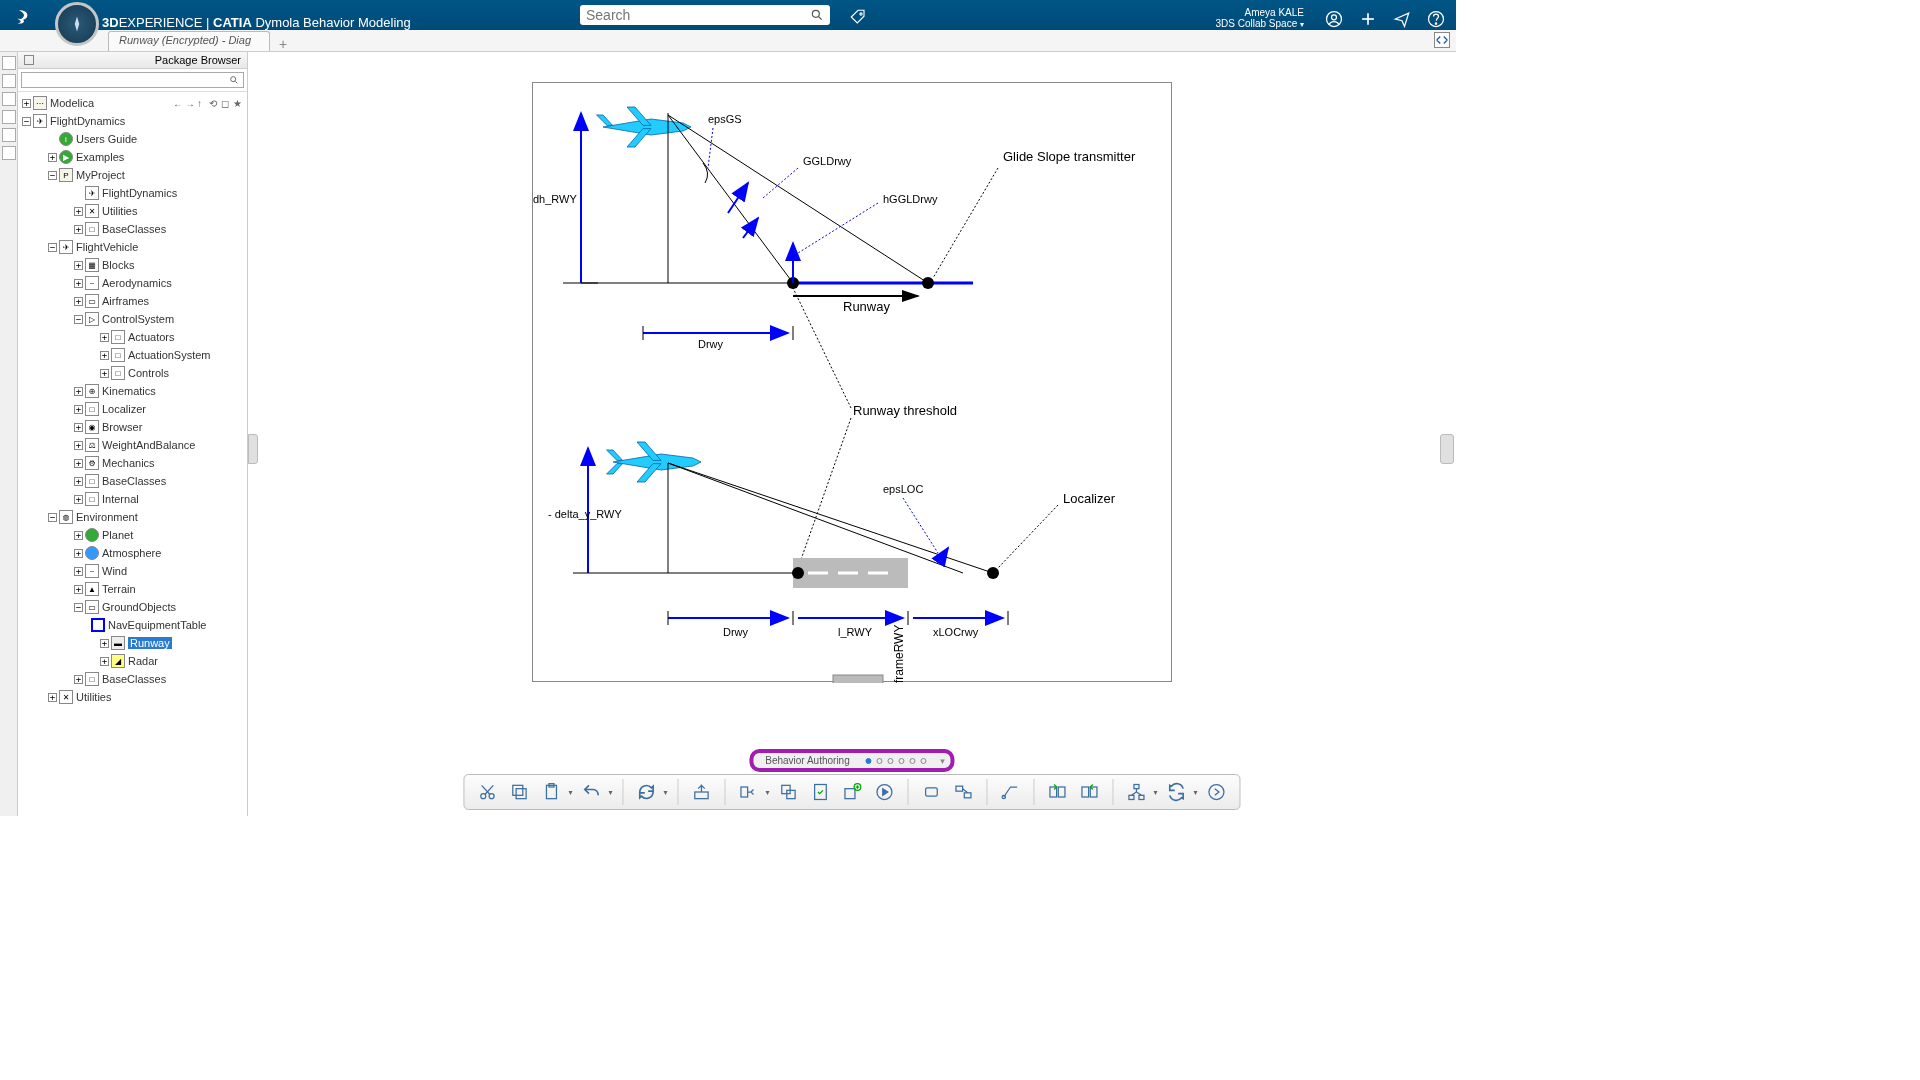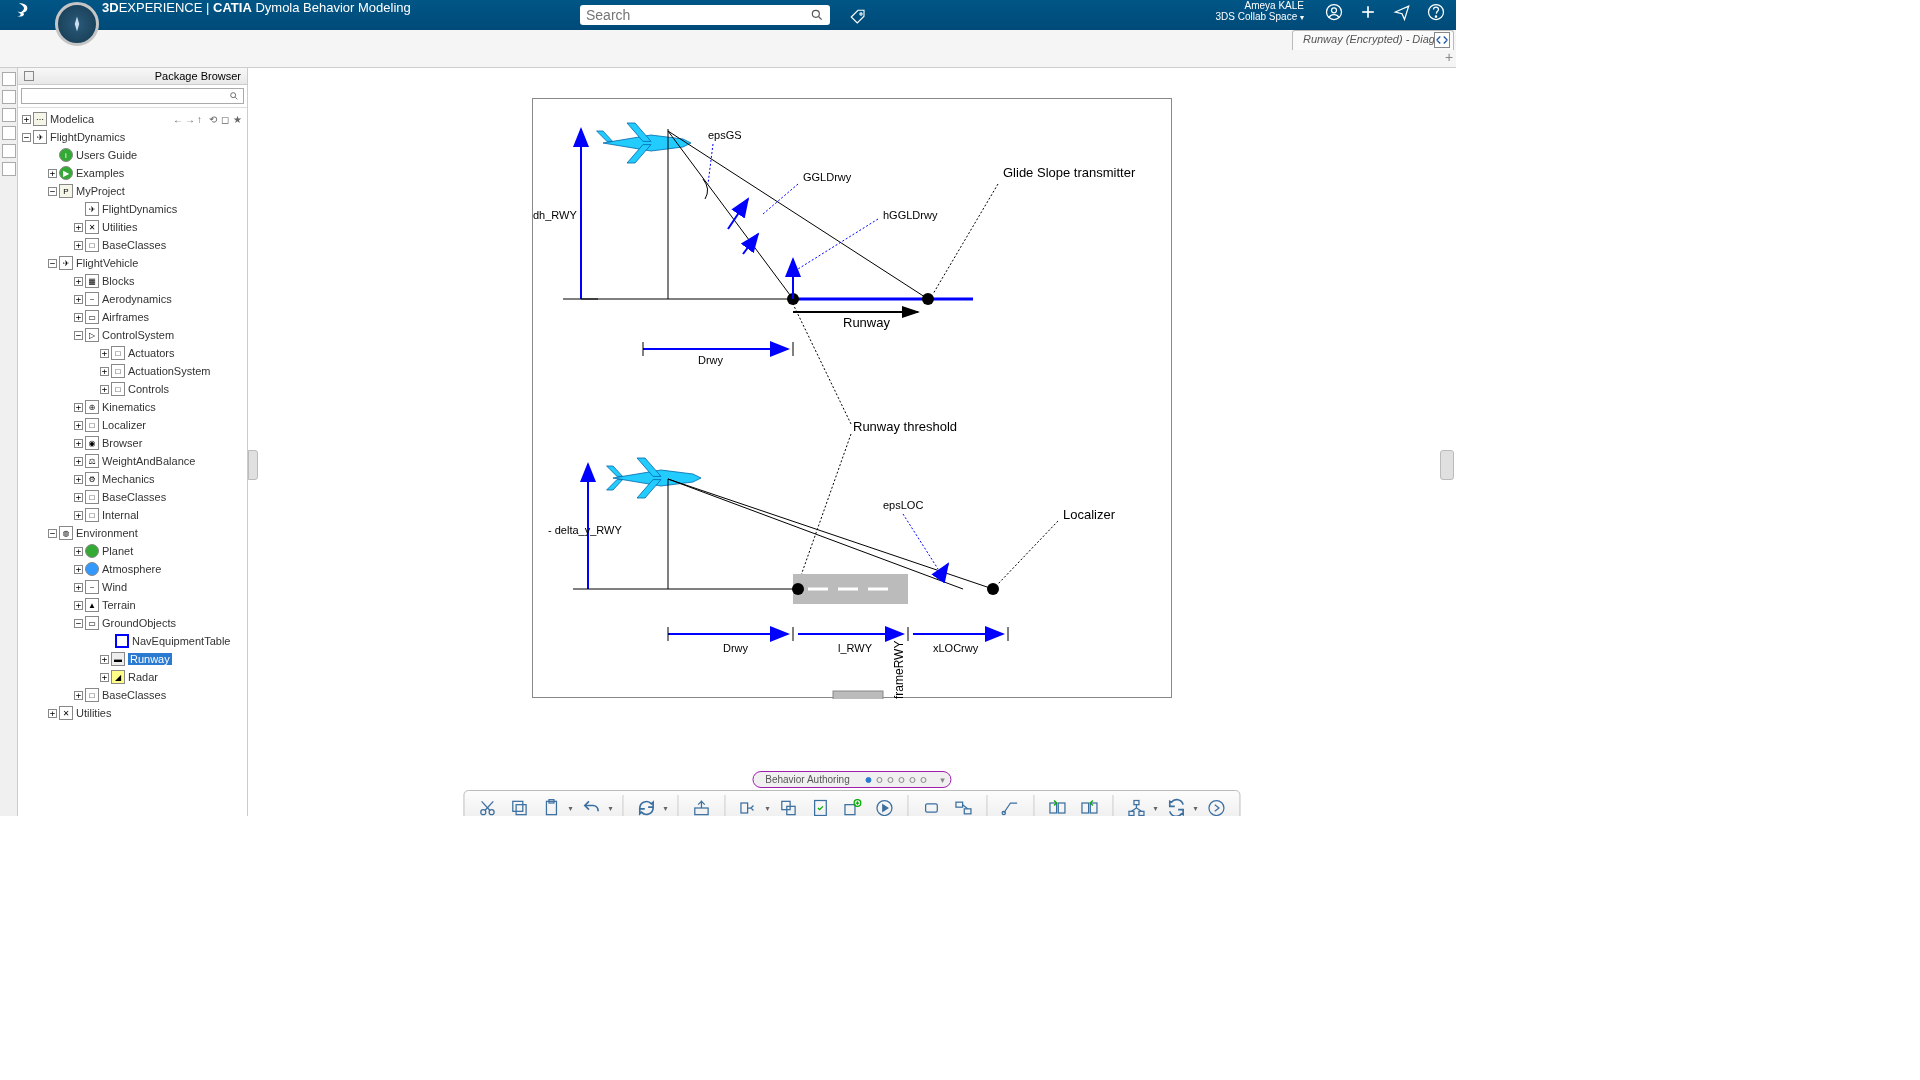--- a/index.html
+++ b/index.html
@@ -1,32 +1,32 @@
 <!DOCTYPE html>
 <html><head>
 <meta charset="utf-8">
 <style>
 * { box-sizing: border-box; margin: 0; padding: 0; }
 body { font-family: Arial, sans-serif; font-size: 12px; background: #fff; overflow: hidden; width: 1456px; height: 816px; }
 
-.topbar { height: 30px; background: linear-gradient(#005686,#004a78); color: #fff; display: flex; align-items: flex-start; padding: 0 10px; position: relative; }
+.topbar { height: 30px; background: linear-gradient(#005686,#004a78); color: #fff; display: flex; align-items: flex-end; padding: 0 10px; position: relative; }
 .compass { width: 44px; height: 44px; border-radius: 50%; background: radial-gradient(#2a5a7a,#15394f); border: 3px solid #c5c5c5; position: absolute; left: 55px; top: 2px; z-index: 10; display:flex; align-items:center; justify-content:center; }
 .compass svg { width: 18px; height: 18px; }
 .ds-logo { font-style: italic; font-weight: bold; font-size: 14px; margin-left: 4px; }
 .app-title { margin-left: 68px; font-size: 13px; }
 .app-title b { font-weight: bold; }
 .search-box { margin-left: auto; margin-right: auto; width: 250px; height: 20px; background: #fff; border-radius: 3px; display: flex; align-items: center; padding: 0 6px; position: absolute; left: 580px; top: 5px; }
 .search-box input { border: none; outline: none; flex: 1; font-size: 14px; }
 .search-icon { width: 14px; height: 14px; }
 .tag-icon { position: absolute; left: 848px; top: 7px; color: #fff; }
 .topbar-right { margin-left: auto; display: flex; align-items: center; gap: 14px; }
 .user-block { text-align: right; font-size: 10px; line-height: 11px; margin-right: 6px; }
 .icon-btn { width: 20px; height: 20px; display: inline-flex; align-items: center; justify-content: center; cursor: pointer; }
 
-.tabbar { height: 38px; background: #f5f5f5; border-bottom: 1px solid #ccc; display: flex; align-items: flex-end; padding-left: 108px; position: relative; flex-direction: column; }
+.tabbar { height: 22px; background: #f5f5f5; border-bottom: 1px solid #ccc; display: flex; align-items: flex-end; padding-left: 108px; position: relative; }
 .tab { height: 20px; padding: 2px 18px 0 10px; font-style: italic; font-size: 11px; color: #555; border: 1px solid #bbb; border-bottom: none; background: #fafafa; border-radius: 3px 3px 0 0; margin-right: 2px; position: relative; }
 .tab-add { width: 14px; height: 14px; color: #888; margin-left: 4px; display:flex; align-items:center; justify-content:center; font-size:14px; }
 .collapse-btn { position: absolute; right: 6px; top: 2px; width: 16px; height: 16px; border: 1px solid #888; background: #fff; }
 
 .main { display: flex; height: calc(100% - 52px); }
 .left-rail { width: 18px; background: #f0f0f0; border-right: 1px solid #ccc; display: flex; flex-direction: column; align-items: center; padding-top: 4px; gap: 4px; }
 .left-rail .rb { width: 14px; height: 14px; border: 1px solid #aaa; background: #fff; }
 
 .sidebar { width: 230px; background: #fff; border-right: 1px solid #ccc; overflow: auto; font-size: 11px; }
 .pkg-hdr { background: linear-gradient(#f8f8f8,#e8e8e8); border-bottom: 1px solid #ccc; padding: 2px 6px; display: flex; align-items: center; gap: 4px; justify-content: space-between; }
@@ -42,21 +42,21 @@
 .node-icon.pkg { background: #f5f5e8; }
 .node-label { color: #333; }
 .node-label.selected { background: #2a7ad1; color: #fff; padding: 0 2px; }
 .tree-toolbar { position: absolute; right: 4px; display: flex; gap: 2px; }
 .tree-toolbar span { width: 10px; height: 10px; font-size: 10px; color: #666; }
 
 .canvas-area { flex: 1; background: #fff; position: relative; display: flex; justify-content: center; align-items: flex-start; padding-top: 30px; }
 .diagram-frame { border: 1px solid #888; width: 640px; height: 600px; position: relative; background: #fff; }
 
 .bottom-toolbar { position: absolute; bottom: 6px; left: 50%; transform: translateX(-50%); display: flex; flex-direction: column; align-items: center; gap: 2px; }
-.pager { background: #f0f0f0; border: 1px solid #a21caf; border-radius: 10px; padding: 2px 24px 2px 12px; font-size: 10px; color: #555; display: flex; align-items: center; gap: 16px; position: relative; }
+.pager { background: #f0f0f0; border: 4px solid #a21caf; border-radius: 10px; padding: 2px 24px 2px 12px; font-size: 10px; color: #555; display: flex; align-items: center; gap: 16px; position: relative; }
 .pager .dots { display: flex; gap: 5px; }
 .pager .dot { width: 6px; height: 6px; border-radius: 50%; border: 1px solid #888; }
 .pager .dot.active { background: #2a7ad1; border-color: #2a7ad1; }
 .pager .chev { position: absolute; right: 6px; color: #888; font-size: 9px; }
 .tb-main { background: linear-gradient(#fdfdfd,#ececec); border: 1px solid #bbb; border-radius: 5px; padding: 4px 10px; display: flex; align-items: center; gap: 6px; }
 .tb-sep { width: 1px; height: 26px; background: #ccc; margin: 0 4px; }
 .tb-btn { width: 26px; height: 26px; display: flex; align-items: center; justify-content: center; cursor: pointer; color: #3b6fa0; position: relative; }
 .tb-btn svg { width: 20px; height: 20px; }
 .drop-caret { font-size: 8px; color: #666; margin-left: -2px; }
 .right-expand { position: absolute; right: 2px; top: 50%; width: 14px; height: 30px; background: #e0e0e0; border: 1px solid #bbb; border-radius: 3px; }
@@ -308,21 +308,21 @@
       <div class="tree-row" style="padding-left:56px">
           <span class="expander">+</span>
           <span class="node-icon">▲</span>
           <span class="node-label">Terrain</span>
         </div>
       <div class="tree-row" style="padding-left:56px">
           <span class="expander">−</span>
           <span class="node-icon">▭</span>
           <span class="node-label">GroundObjects</span>
         </div>
-      <div class="tree-row" style="padding-left:86px">
+      <div class="tree-row" style="padding-left:62px">
           <span class="expander blank"></span>
           <span class="node-icon" style="border:2px solid #00f"></span>
           <span class="node-label">NavEquipmentTable</span>
         </div>
       <div class="tree-row" style="padding-left:82px">
           <span class="expander">+</span>
           <span class="node-icon" style="background:#eee">▬</span>
           <span class="node-label selected">Runway</span>
         </div>
       <div class="tree-row" style="padding-left:82px">

